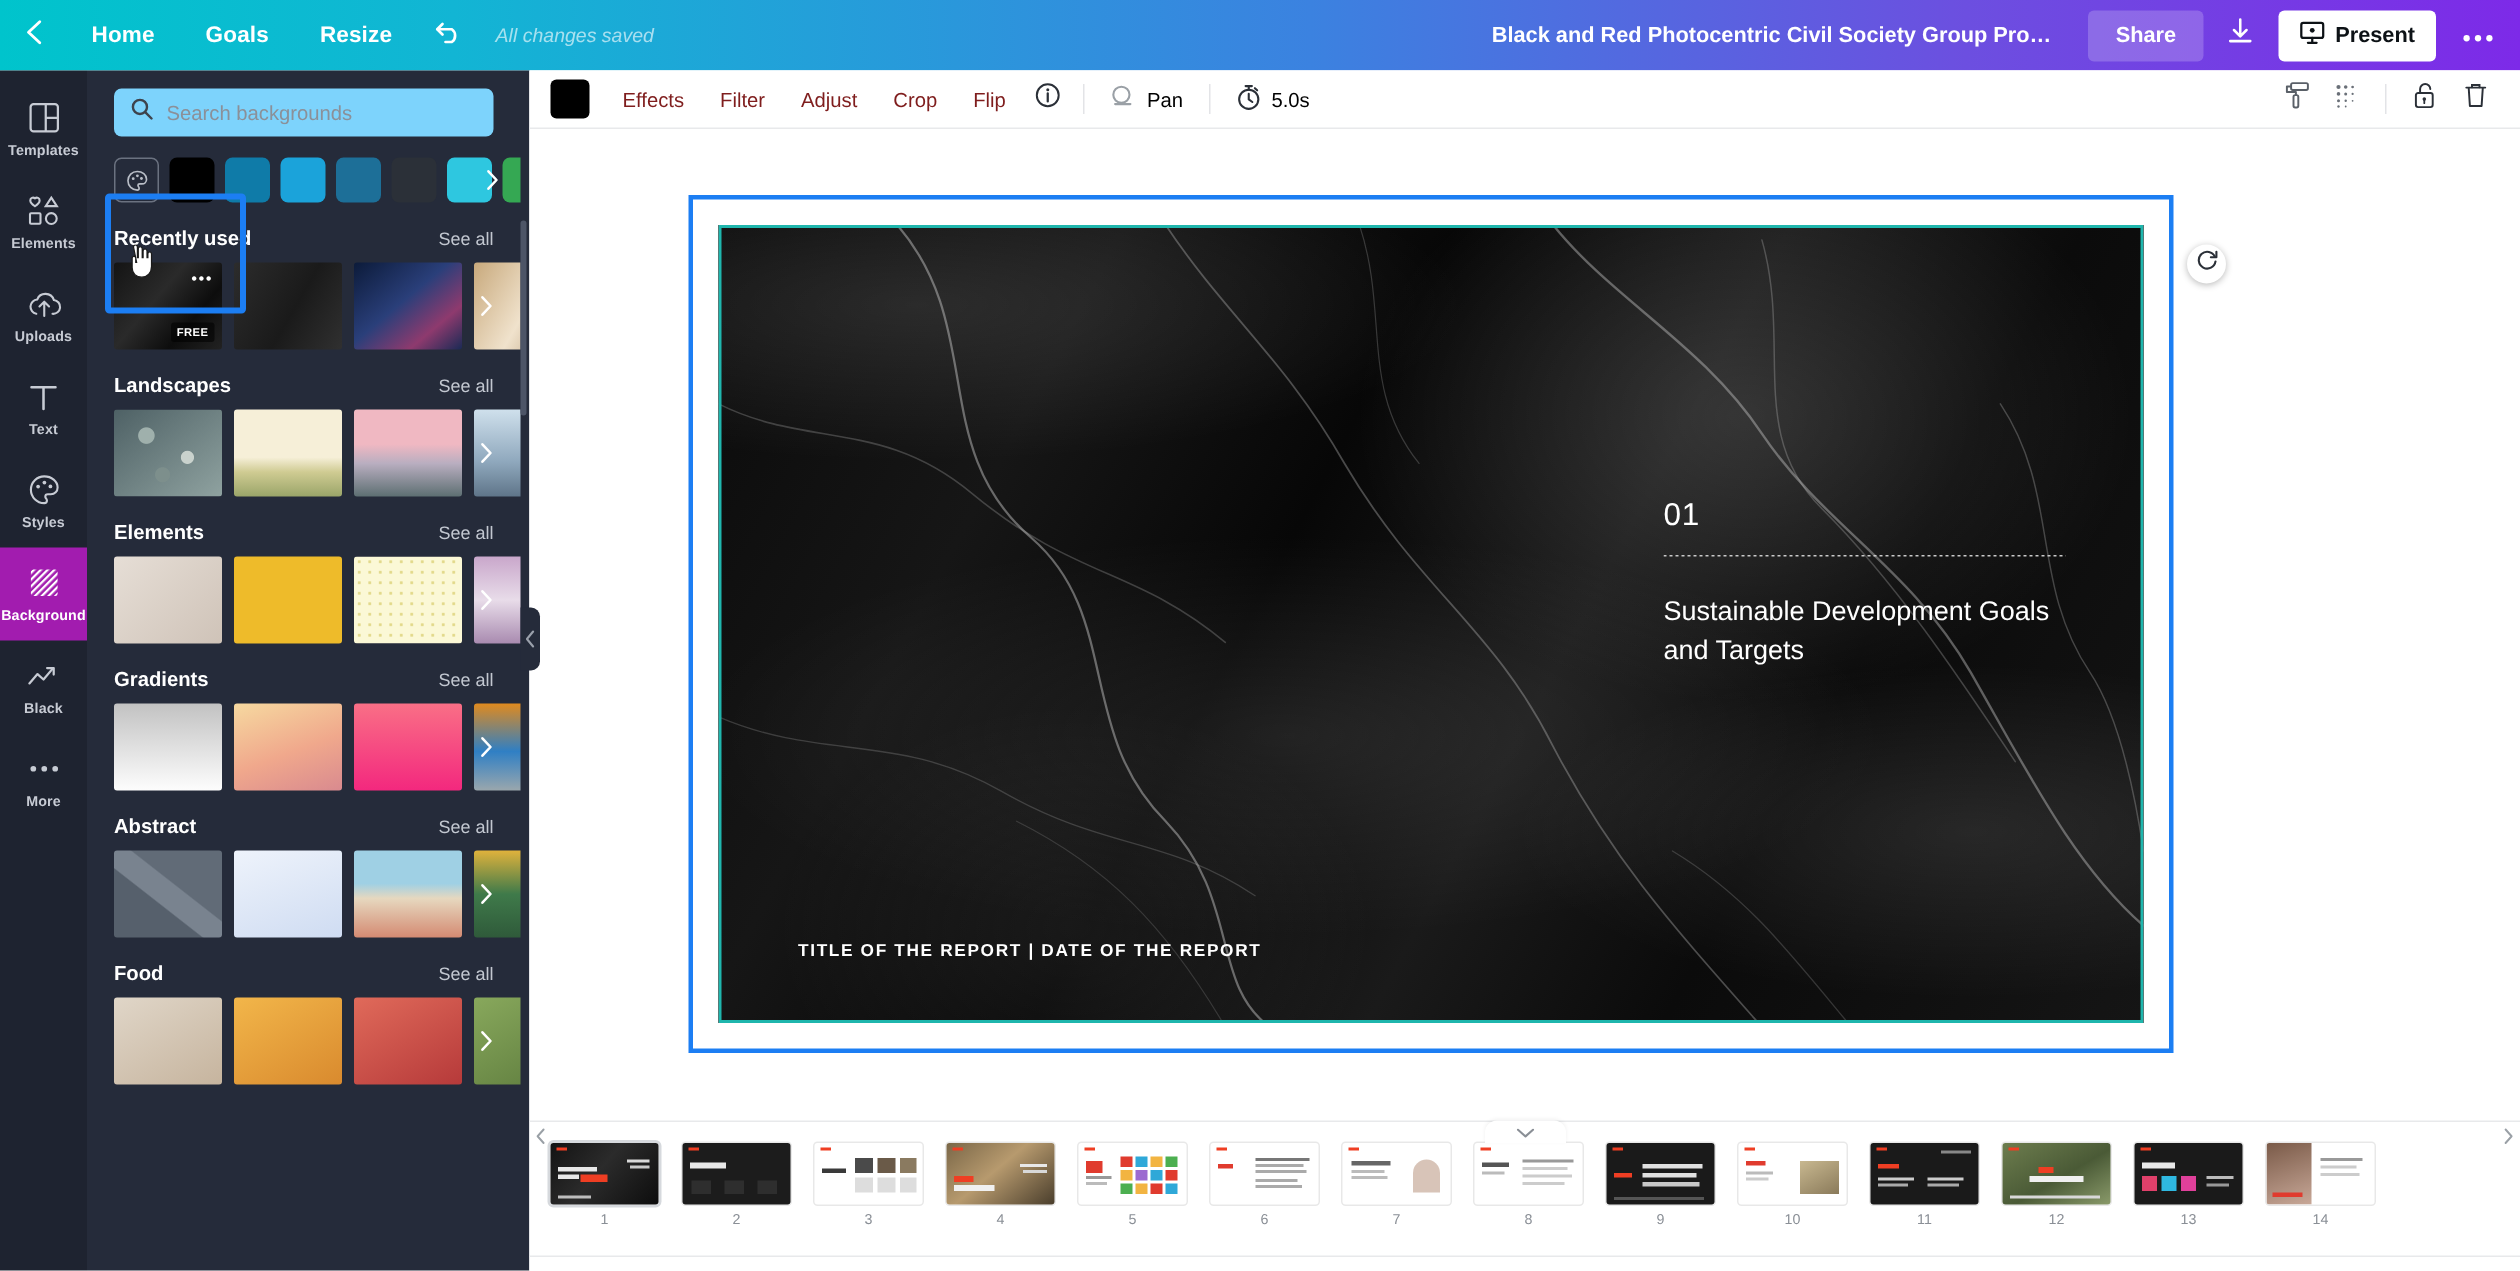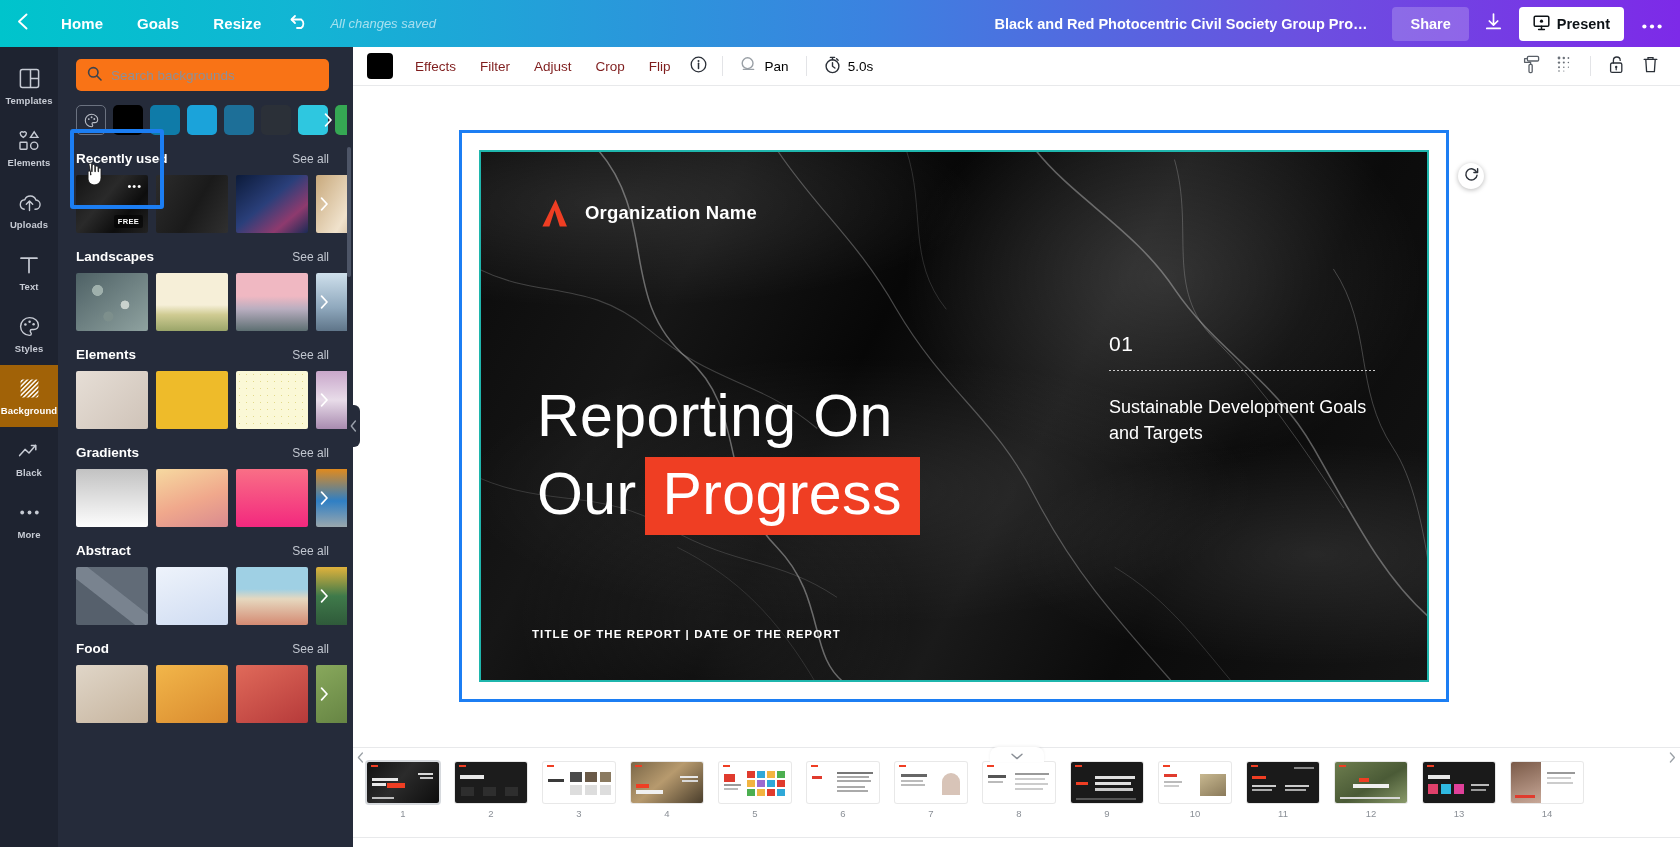--- a/index.html
+++ b/index.html
@@ -44,33 +44,33 @@
 
   
   #rail{
     position:absolute; left:0; top:47px; width:58px; height:800px;
     background:#1e2330; display:flex; flex-direction:column; padding-top:8px;
   }
   .rail-item{
     height:62px; display:flex; flex-direction:column; align-items:center;
     justify-content:center; gap:4px; cursor:pointer; color:#c7cbd4;
   }
-  .rail-item.active{ background:#a16207; color:#fff; }
+  .rail-item.active{ background:#a21caf; color:#fff; }
   .rail-item .lbl{ font-size:9.5px; font-weight:bold; letter-spacing:.1px; }
   .rail-ico{ height:24px; display:flex; align-items:center; justify-content:center;}
 
   
   #panel{
     position:absolute; left:58px; top:47px; width:295px; height:800px;
     background:#252b3a; overflow:hidden;
   }
   #panel-scroll{ position:absolute; inset:0 6px 0 0; overflow:hidden; }
   .search-wrap{ padding:12px 18px 0 18px; }
   .search-box{
-    background:#f97316; border-radius:5px; height:32px; display:flex;
+    background:#7dd3fc; border-radius:5px; height:32px; display:flex;
     align-items:center; padding:0 11px; gap:9px; cursor:text;
   }
   .search-box input{
     border:none; outline:none; font-size:13.5px; font-family:inherit;
     color:#40464f; width:100%; background:transparent;
   }
   .search-box input::placeholder{ color:#8b9099; }
 
   .swatches{ display:flex; gap:7px; padding:14px 18px 0 18px; align-items:center;}
   .sw{ width:30px; height:30px; border-radius:5px; cursor:pointer; flex:none;}
@@ -612,35 +612,21 @@
             <path d="M700 10 C720 80 690 140 740 190 C790 240 830 300 870 360" stroke-width="1" opacity=".33"></path>
             <path d="M0 120 C60 150 110 130 170 180 C240 238 280 230 340 280" stroke-width="1.1" opacity=".30"></path>
             <path d="M0 330 C70 360 120 340 190 380 C260 420 300 410 360 450" stroke-width=".9" opacity=".26"></path>
             <path d="M430 0 C450 60 430 110 470 160" stroke-width=".8" opacity=".28"></path>
             <path d="M860 120 C900 180 880 240 920 300 C940 330 950 380 956 420" stroke-width="1" opacity=".34"></path>
             <path d="M200 400 C260 430 300 470 340 538" stroke-width=".8" opacity=".22"></path>
             <path d="M640 420 C690 450 720 490 760 538" stroke-width=".9" opacity=".25"></path>
           </g>
         </svg>
 
-        <div id="slide-logo">
-          <span class="mark">
-            <svg width="28" height="30" viewBox="0 0 28 30">
-                <path d="M14.6 1.5 26 28.5h-7.2L13.6 12.2 8.4 28.5H1.4z" fill="#ef3e23"></path>
-              </svg>
-          </span>
-          <span id="org-name">Organization Name</span>
-        </div>
-
-        <div id="headline">
-          <div class="hl-line">Reporting On</div>
-          <div class="hl-line">
-            <span>Our</span><span class="hl-hi">Progress</span>
-          </div>
-        </div>
+
 
         <div id="sdg">
           <div id="sdg-num">01</div>
           <div id="sdg-rule"></div>
           <div id="sdg-text">Sustainable Development Goals and Targets</div>
         </div>
 
         <div id="slide-footer">TITLE OF THE REPORT  |  DATE OF THE REPORT</div>
         <div id="slide-teal"></div>
       </div>

